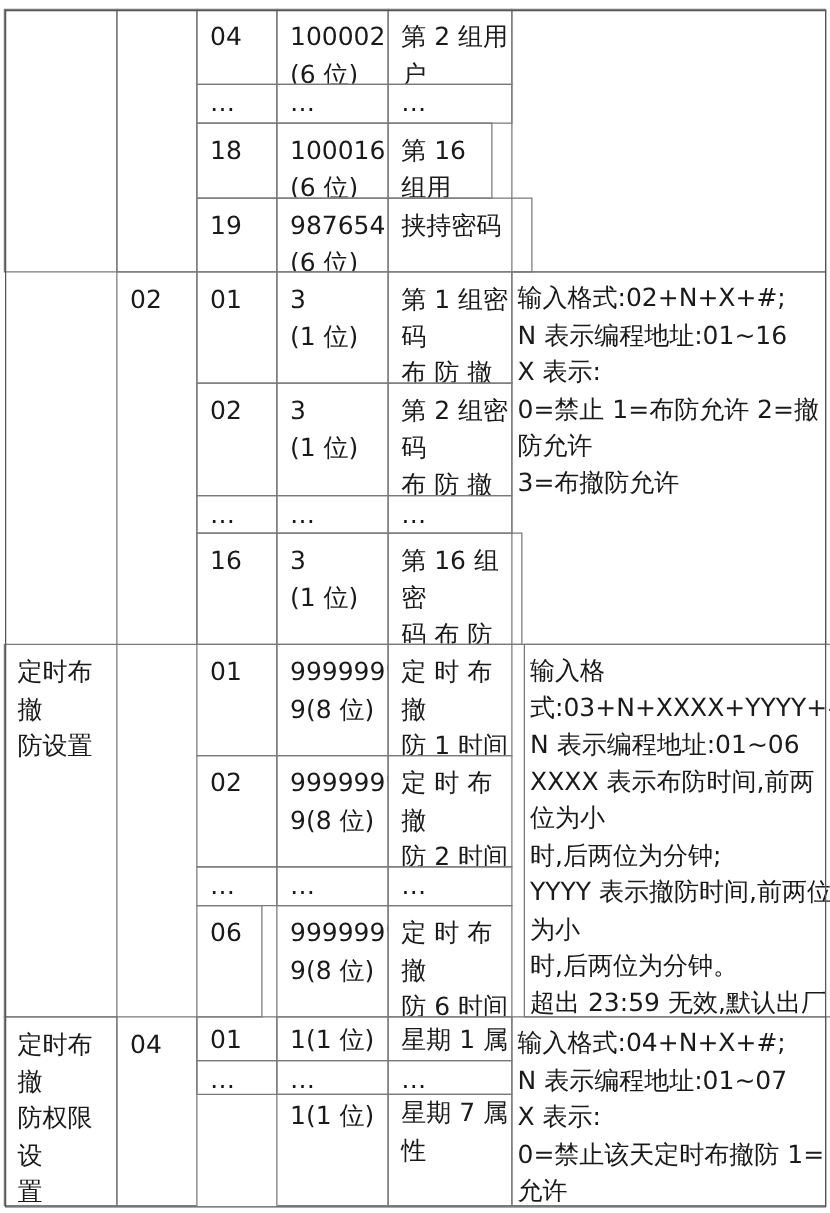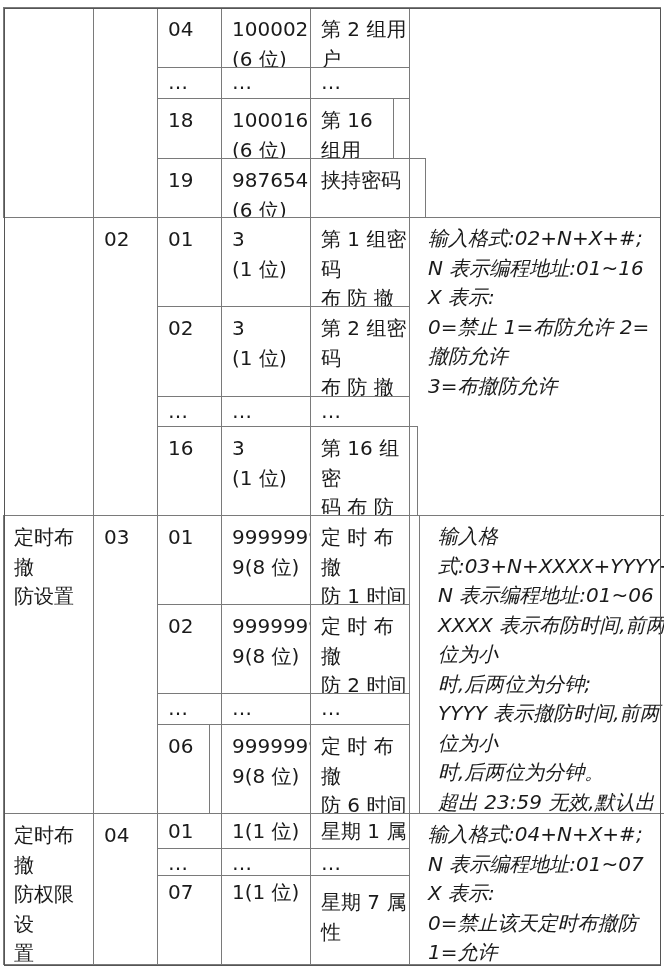--- a/index.html
+++ b/index.html
@@ -2,21 +2,21 @@
 <html><head>
 <meta charset="utf-8">
 <style>
   html, body { margin: 0; padding: 0; background: #ffffff; }
   body { width: 664px; height: 970px; overflow: hidden; position: relative;
          font-family: "DejaVu Sans", "Liberation Sans", sans-serif; color: #1a1a1a; }
   .tbl { position: absolute; left: 4px; top: 8px; width: 657px; height: 958px; }
   .cell { position: absolute; box-sizing: border-box; border: 1px solid #7a7a7a;
           margin-left: -1px; margin-top: -1px; padding: 7px 0 0 10px;
           font-size: 20px; line-height: 29.5px; white-space: pre-line; overflow: hidden; }
-  .cell.desc { padding-left: 18px; padding-top: 6px; font-style: italic; }
+  .cell.desc { padding-left: 4px; padding-top: 6px; }
   .cell.dots { line-height: 22px; padding-top: 3px; }
   .outer { position: absolute; left: 4px; top: 8px; width: 657px; height: 958px;
            box-sizing: border-box; border: 1.5px solid #555; pointer-events: none; }
 </style>
 </head>
 <body>
 
 <div class="tbl">
 
   <div class="cell" style="left:0;top:0;width:91px;height:211px"></div>
@@ -73,21 +73,20 @@
 防权限</div>
 
   <div class="cell desc" style="left:406px;top:210px;width:252px;height:299px">输入格式:02+N+X+#;
 N 表示编程地址:01~16
 X 表示:
 0=禁止 1=布防允许 2=撤防允许
 3=布撤防允许</div>
 
   <div class="cell" style="left:0;top:508px;width:91px;height:299px">定时布撤
 防设置</div>
-  <div class="cell" style="left:90px;top:508px;width:65px;height:299px">03</div>
 
   <div class="cell" style="left:154px;top:508px;width:65px;height:90px">01</div>
   <div class="cell" style="left:218px;top:508px;width:90px;height:90px">9999999
 9(8 位)</div>
   <div class="cell" style="left:307px;top:508px;width:100px;height:90px">定 时 布 撤
 防 1 时间设
 置</div>
 
   <div class="cell" style="left:154px;top:597px;width:65px;height:90px">02</div>
   <div class="cell" style="left:218px;top:597px;width:90px;height:90px">9999999
@@ -122,23 +121,22 @@
   <div class="cell" style="left:90px;top:806px;width:65px;height:152px">04</div>
 
   <div class="cell" style="left:154px;top:806px;width:65px;height:36px;padding-top:3px">01</div>
   <div class="cell" style="left:218px;top:806px;width:90px;height:36px;padding-top:3px">1(1 位)</div>
   <div class="cell" style="left:307px;top:806px;width:100px;height:36px;padding-top:3px">星期 1 属性</div>
 
   <div class="cell dots" style="left:154px;top:841px;width:65px;height:28px">…</div>
   <div class="cell dots" style="left:218px;top:841px;width:90px;height:28px">…</div>
   <div class="cell dots" style="left:307px;top:841px;width:100px;height:28px">…</div>
 
-  <div class="cell" style="left:154px;top:868px;width:65px;height:90px;padding-top:2px">07</div>
   <div class="cell" style="left:218px;top:868px;width:90px;height:90px;padding-top:2px">1(1 位)</div>
-  <div class="cell" style="left:307px;top:868px;width:100px;height:90px;padding-top:12px">星期 7 属性</div>
+  <div class="cell" style="left:307px;top:868px;width:100px;height:90px;padding-top:0">星期 7 属性</div>
 
   <div class="cell desc" style="left:406px;top:806px;width:252px;height:152px">输入格式:04+N+X+#;
 N 表示编程地址:01~07
 X 表示:
 0=禁止该天定时布撤防  1=允许
 该天定时布撤防,默认出厂为 1.</div>
 </div>
 <div class="outer"></div>
 
 </body></html>

